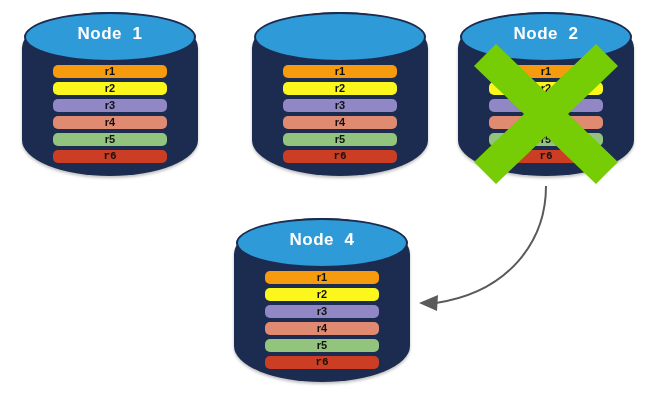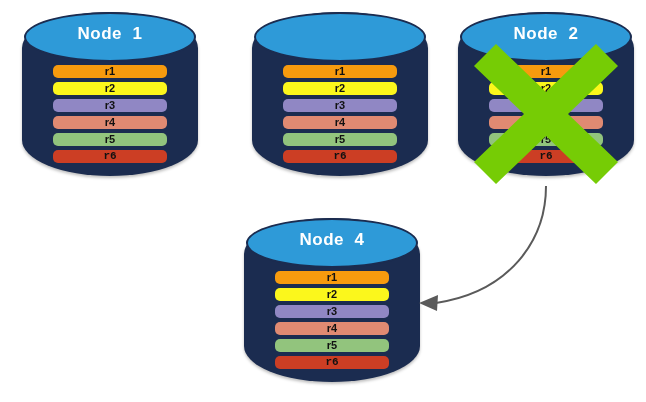--- a/index.html
+++ b/index.html
@@ -74,21 +74,21 @@
   }
   .record:last-child {
     margin-bottom: 0;
     font-family: Liberation Mono, monospace;
   }
 
   
   #node-1 { left: 22px;  top: 4px; }
   #node-2 { left: 252px; top: 4px; }
   #node-3 { left: 458px; top: 4px; }
-  #node-4 { left: 244px; top: 210px; }
+  #node-4 { left: 234px; top: 210px; }
 
   
   .failure-x {
     position: absolute;
     left: 458px;
     top: 4px;
     width: 176px;
     height: 185px;
     pointer-events: none;
   }

